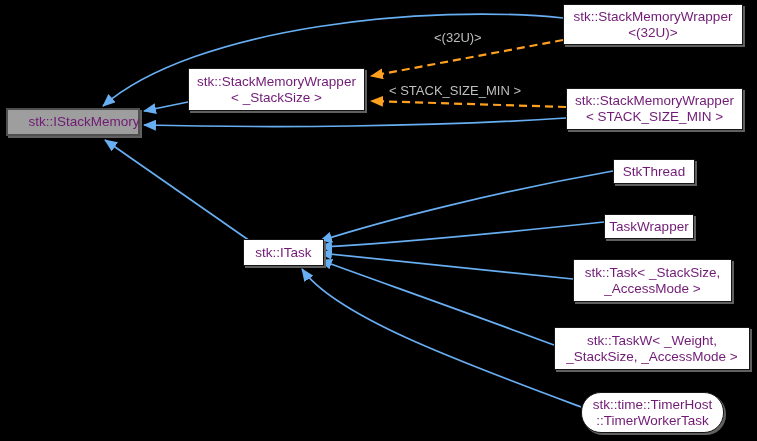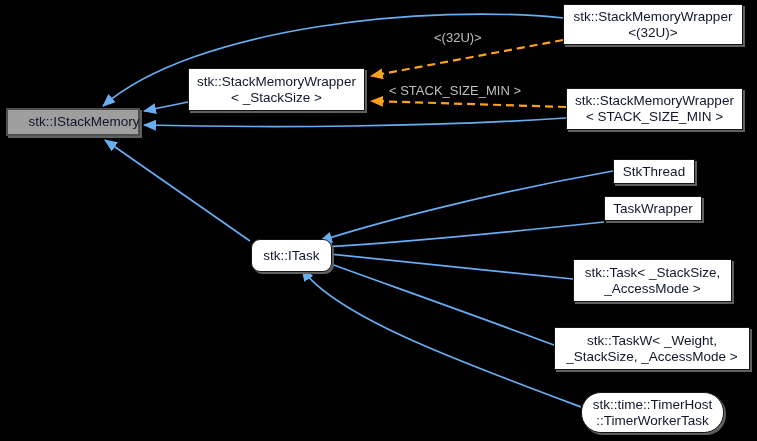--- a/index.html
+++ b/index.html
@@ -15,21 +15,21 @@
     position: absolute;
     left: 0; top: 0;
     width: 757px; height: 441px;
   }
   .node {
     position: absolute;
     box-sizing: border-box;
     background: #ffffff;
     border: 1px solid #151515;
     box-shadow: 2px 2px 0 #606060;
-    color: #0f172a;
+    color: #701a75;
     font-size: 13.5px;
     line-height: 16px;
     display: flex;
     align-items: center;
     justify-content: center;
     text-align: center;
     white-space: pre-line;
     cursor: pointer;
     z-index: 2;
   }
@@ -90,29 +90,29 @@
   <div class="node" style="left:563px; top:4px; width:180px; height:41px;">
     <span>stk::StackMemoryWrapper
 &lt;(32U)&gt;</span>
   </div>
 
   <div class="node" style="left:566px; top:88px; width:177px; height:42px;">
     <span>stk::StackMemoryWrapper
 &lt; STACK_SIZE_MIN &gt;</span>
   </div>
 
-  <div class="node" style="left:251px; top:239px; width:81px; height:33px;border-radius:9px;">
+  <div class="node" style="left:243px; top:239px; width:81px; height:27px;">
     <span>stk::ITask</span>
   </div>
 
   <div class="node" style="left:613px; top:159px; width:82px; height:25px;justify-content:center;">
     <span>StkThread</span>
   </div>
 
-  <div class="node" style="left:604px; top:196px; width:98px; height:25px;">
+  <div class="node" style="left:604px; top:214px; width:90px; height:25px;">
     <span>TaskWrapper</span>
   </div>
 
   <div class="node" style="left:573px; top:259px; width:159px; height:43px;justify-content:center;">
     <span>stk::Task&lt; _StackSize,
 _AccessMode &gt;</span>
   </div>
 
   <div class="node" style="left:554px; top:327px; width:196px; height:43px;">
     <span>stk::TaskW&lt; _Weight,

